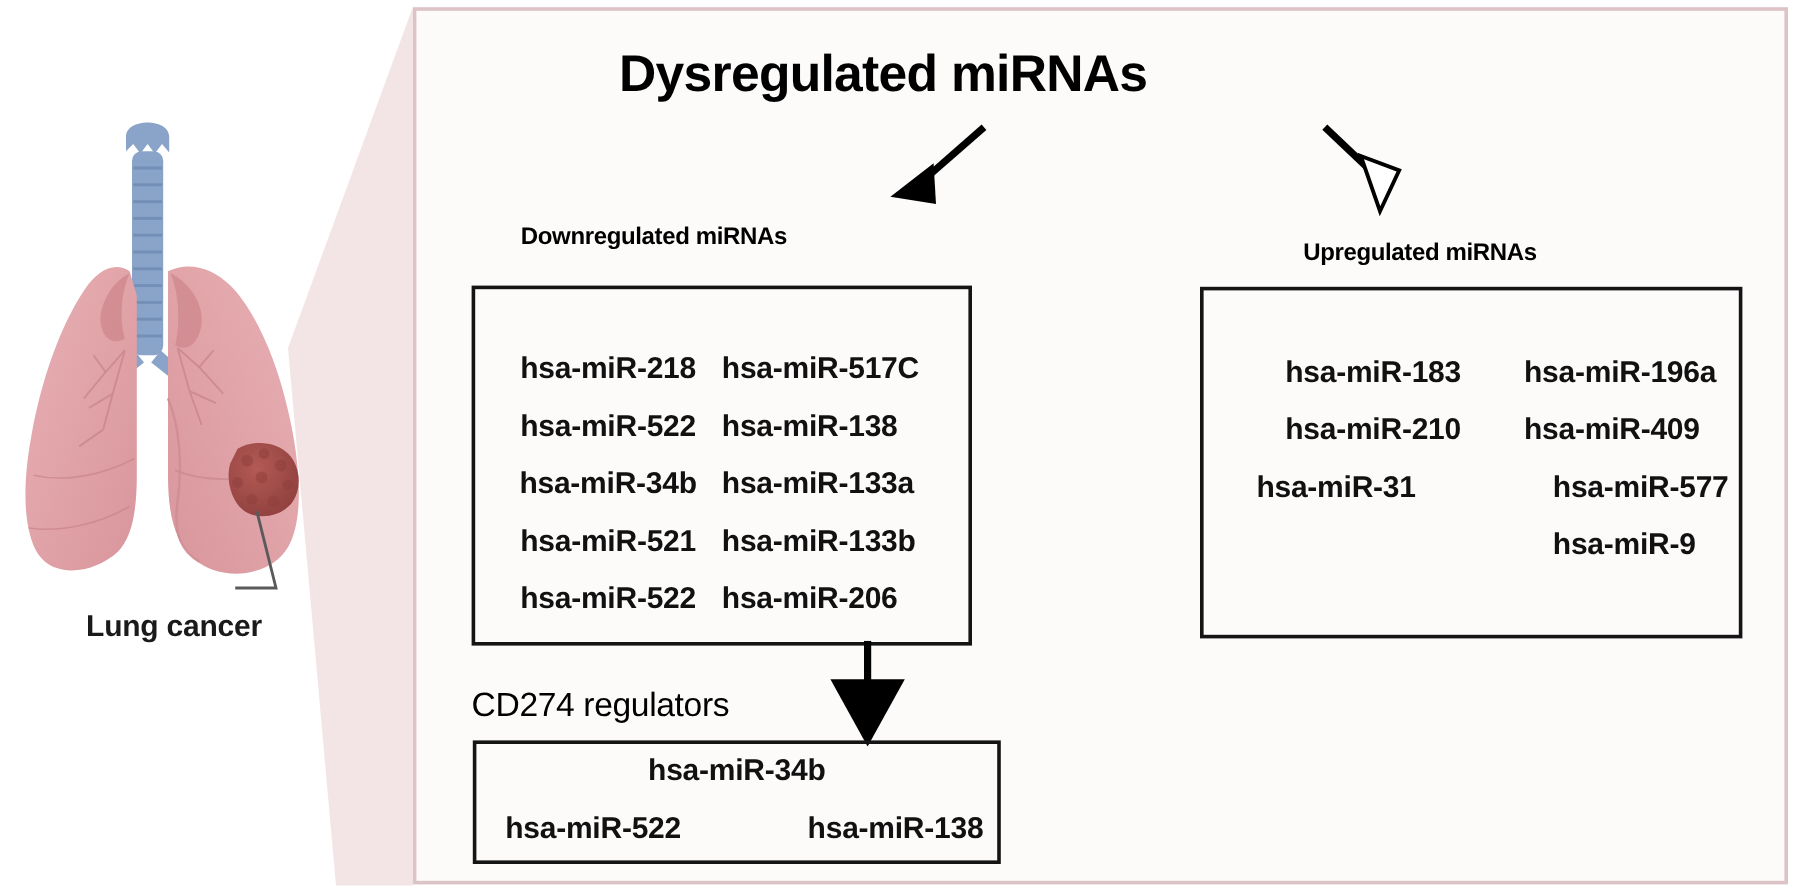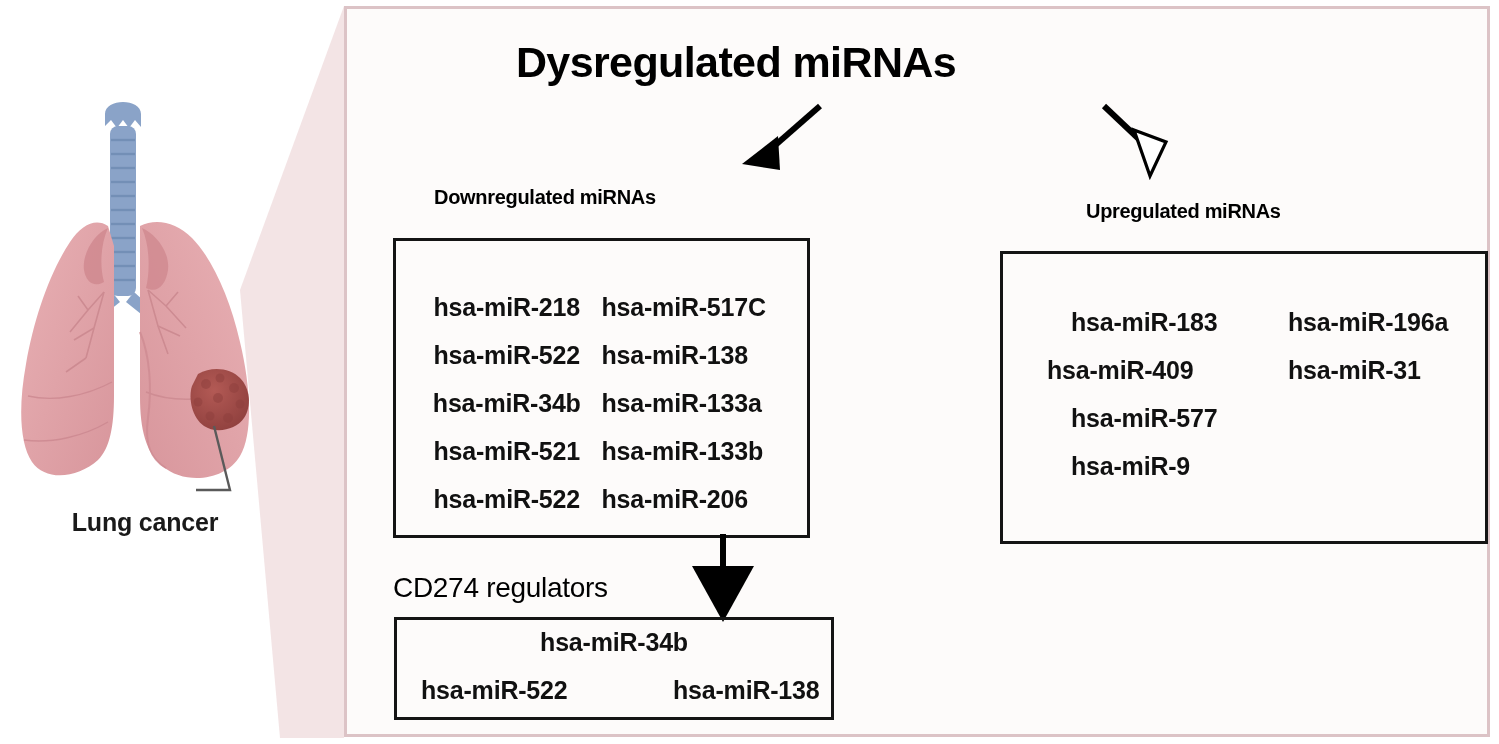--- a/index.html
+++ b/index.html
@@ -95,21 +95,21 @@
   #up-heading   { left: 1086px; top: 200px; }
 
   
   .mirna-box {
     position: absolute;
     box-sizing: border-box;
     border: 3px solid #141414;
     background: transparent;
   }
   #down-box { left: 393px; top: 238px; width: 417px; height: 300px; }
-  #up-box   { left: 1000px; top: 239px; width: 488px; height: 293px; margin-top: 12px; }
+  #up-box   { left: 1000px; top: 239px; width: 452px; height: 293px; }
   #cd274-box{ left: 394px; top: 617px; width: 440px; height: 103px; }
 
   .mirna-grid {
     position: absolute;
     left: 0; top: 0;
     width: 100%; height: 100%;
     display: grid;
     grid-template-columns: 1fr 1fr;
   }
   #down-box .mirna-grid {
@@ -303,20 +303,21 @@
       <div class="mirna c1">hsa-miR-133b</div>
       <div class="mirna c0">hsa-miR-522</div>
       <div class="mirna c1">hsa-miR-206</div>
     </div>
   </div>
 
   <div id="up-box" class="mirna-box">
     <div class="mirna-grid">
       <div class="mirna c0">hsa-miR-183</div>
       <div class="mirna c1">hsa-miR-196a</div>
+      <div class="mirna c0">hsa-miR-210</div>
       <div class="mirna c1">hsa-miR-409</div>
       <div class="mirna c1">hsa-miR-31</div>
       <div class="mirna c0">hsa-miR-577</div>
       <div class="mirna c1"></div>
       <div class="mirna c0">hsa-miR-9</div>
       <div class="mirna c1"></div>
     </div>
   </div>
 
   <svg id="down-arrow" viewBox="0 0 74 88">

